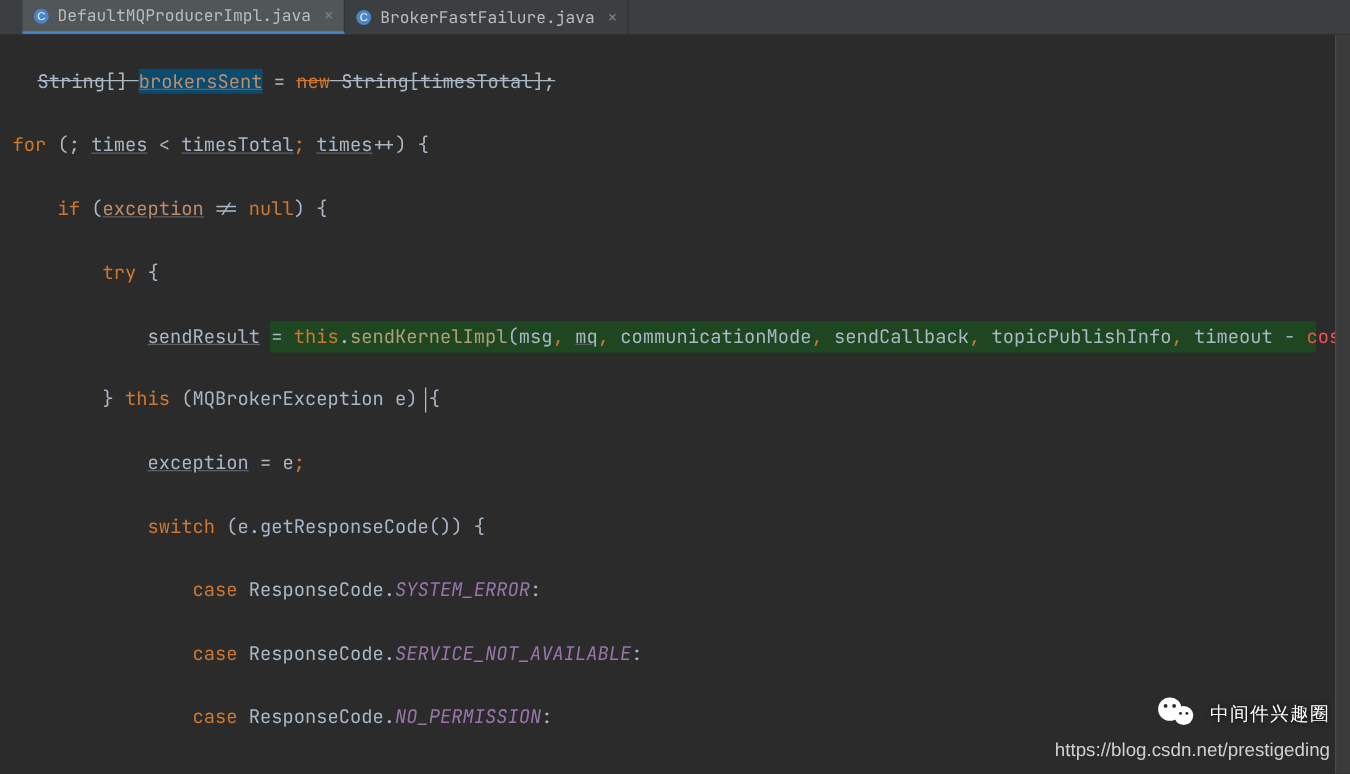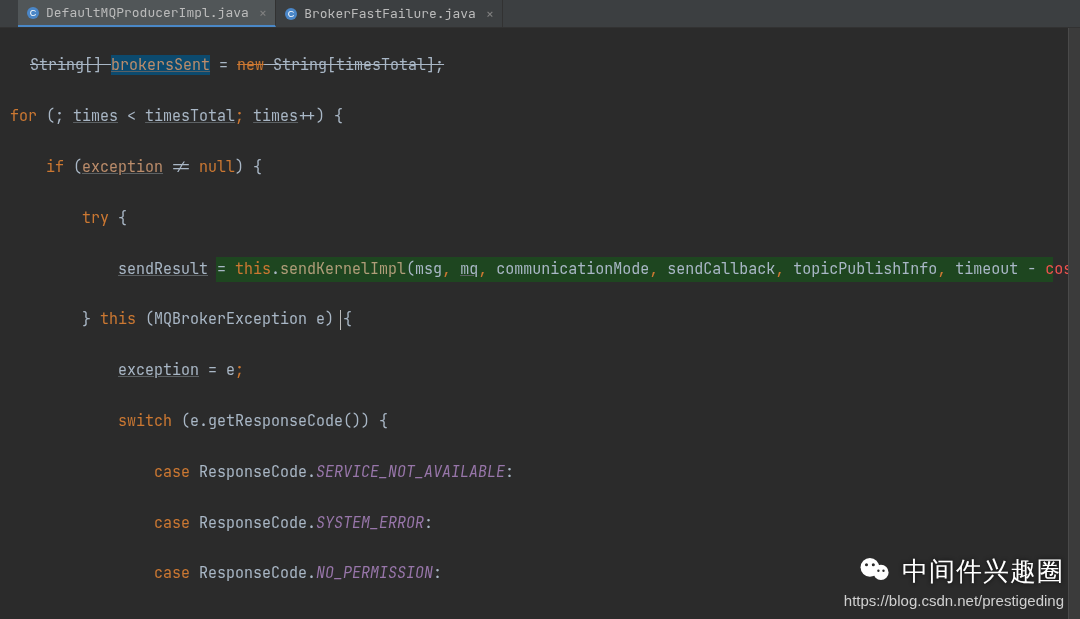--- a/index.html
+++ b/index.html
@@ -95,21 +95,21 @@
   .watermark {
     position: absolute;
     right: 16px;
     bottom: 28px;
     display: flex;
     align-items: center;
     gap: 10px;
     color: #ffffff;
     text-shadow: 0 0 4px rgba(0,0,0,0.8);
   }
-  .watermark .name { font-size: 26px; font-weight: 500; letter-spacing: 1px; font-family: sans-serif;}
+  .watermark .name { font-size: 15px; font-weight: 500; letter-spacing: 1px; font-family: sans-serif;}
   .watermark-url {
     position: absolute;
     right: 16px;
     bottom: 10px;
     color: #d0d0d0;
     font-size: 15px;
     font-family: sans-serif;
   }
   .wechat-icon svg { width: 34px; height: 34px; }
 </style>
@@ -142,22 +142,22 @@
 
 <div class="editor">
 <div class="line" style="color:#555"><span class="plain" style="text-decoration:line-through;margin-left:20px;">String[] </span><span class="warn" style="background:#0c4a6e">brokersSent</span><span class="plain"> = </span><span class="kw" style="text-decoration:line-through;">new</span><span class="plain" style="text-decoration:line-through;margin-top:24px;"> String[timesTotal];</span></div>
 <div class="line"><span class="kw">for</span><span class="paren"> (; </span><span class="var">times</span><span class="op"> &lt; </span><span class="var">timesTotal</span><span class="semi">; </span><span class="var">times</span><span class="op">++) {</span></div>
 <div class="line">    <span class="kw">if</span><span class="paren"> (</span><span class="warn">exception</span><span class="op"> != </span><span class="kw">null</span><span class="paren">) {</span></div>
 <div class="line">        <span class="kw">try</span><span class="paren"> {</span></div>
 <div class="line highlight-line">            <span class="var">sendResult</span><span class="op"> = </span><span class="this">this</span><span class="plain">.</span><span class="method2">sendKernelImpl</span><span class="plain">(msg</span><span class="comma">, </span><span class="var">mq</span><span class="comma">, </span><span class="plain">communicationMode</span><span class="comma">, </span><span class="plain">sendCallback</span><span class="comma">, </span><span class="plain">topicPublishInfo</span><span class="comma">, </span><span class="plain">timeout</span><span class="op"> - </span><span class="red">costTime</span></div>
 <div class="line caret-line">        <span class="paren">} </span><span class="kw">this</span><span class="paren"> (MQBrokerException e) {</span><span class="caret" style="left:340px"></span></div>
 <div class="line">            <span class="var">exception</span><span class="op"> = e</span><span class="semi">;</span></div>
 <div class="line">            <span class="kw">switch</span><span class="paren"> (e.</span><span class="plain">getResponseCode</span><span class="paren">()) {</span></div>
+<div class="line">                <span class="kw">case</span><span class="plain"> ResponseCode.</span><span class="const">SYSTEM_ERROR</span><span class="plain">:</span></div>
 <div class="line">                <span class="kw">case</span><span class="plain"> ResponseCode.</span><span class="const">SERVICE_NOT_AVAILABLE</span><span class="plain">:</span></div>
-<div class="line">                <span class="kw">case</span><span class="plain"> ResponseCode.</span><span class="const">SYSTEM_ERROR</span><span class="plain">:</span></div>
 <div class="line">                <span class="kw">case</span><span class="plain"> ResponseCode.</span><span class="const">NO_PERMISSION</span><span class="plain">:</span></div>
 
 
 
 
 
 
 
 
 

